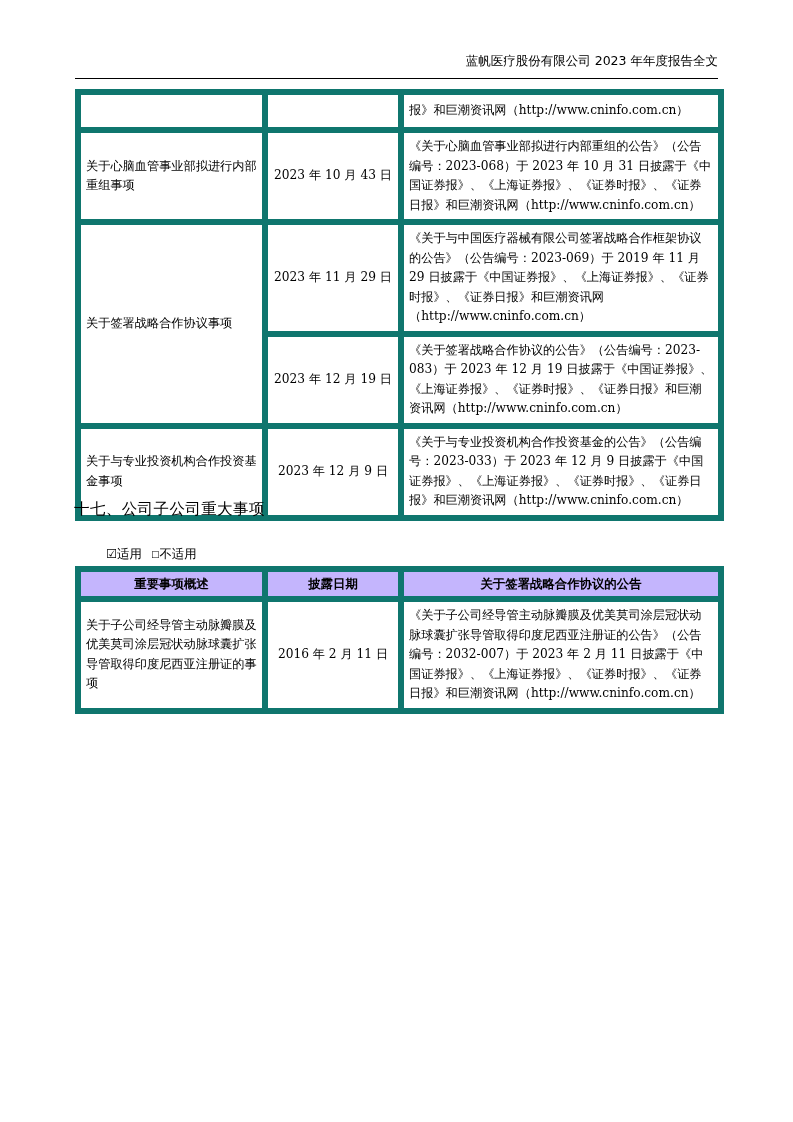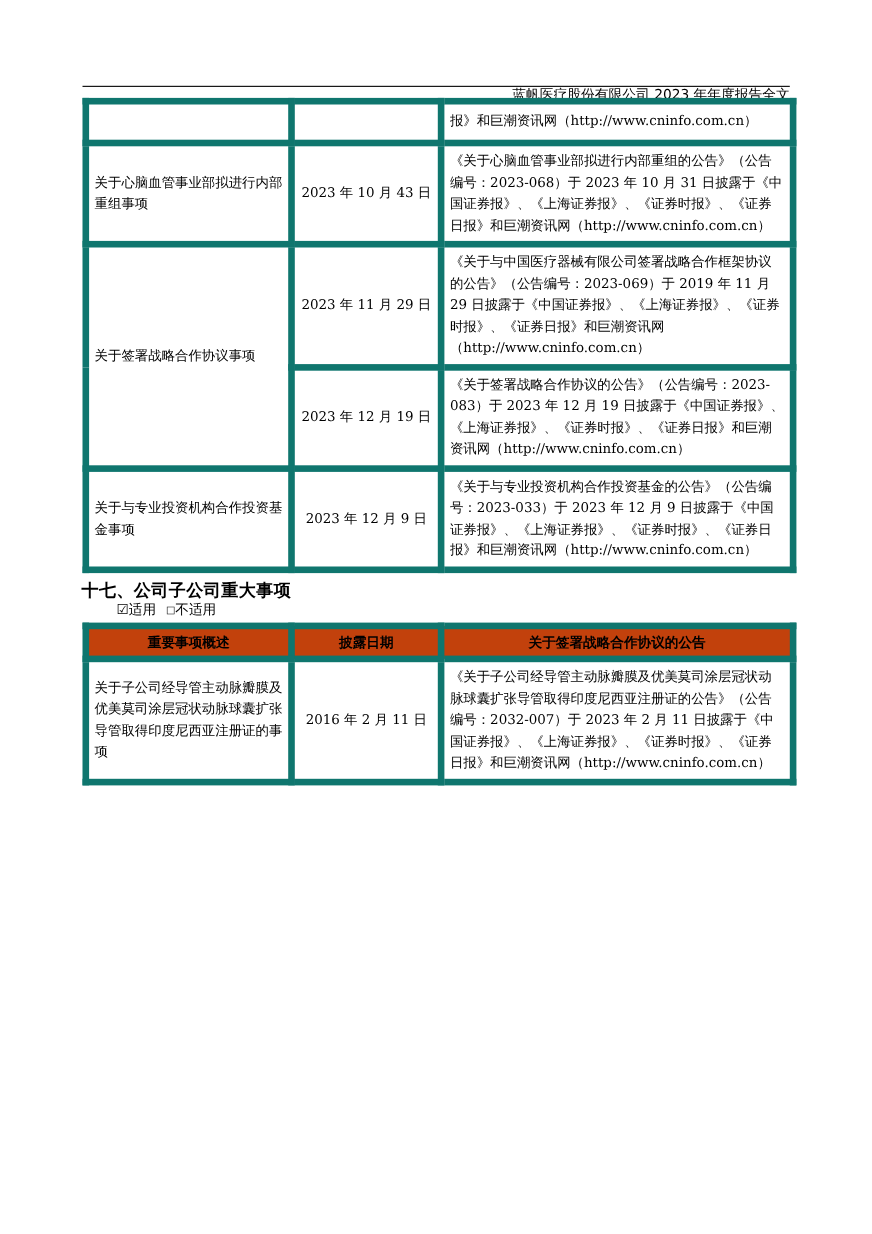--- a/index.html
+++ b/index.html
@@ -29,21 +29,20 @@
     position: absolute;
     top: 52px;
     left: 75px;
     width: 643px;
     text-align: right;
     font-size: 12.5px;
     line-height: 18px;
     font-family: "DejaVu Sans", "Liberation Sans", sans-serif;
     letter-spacing: 0px;
     white-space: nowrap;
-    margin-top: 25px;
   }
   .header-rule {
     position: absolute;
     top: 78px;
     left: 75px;
     width: 643px;
     height: 0;
     border-top: 1.1px solid #000;
   }
 
@@ -88,24 +87,23 @@
     padding-top: 2px;
     padding-bottom: 2px;
   }
 
   
   .section-heading {
     position: absolute;
     top: 499px;
     left: 74px;
     font-size: 15.5px;
-    font-weight: bold;
+    font-weight: normal;
     font-family: "DejaVu Sans", "Liberation Sans", sans-serif;
     letter-spacing: 0.4px;
-    margin-top: 28px;
   }
 
   .applicability {
     position: absolute;
     top: 546px;
     left: 74px;
     font-size: 12.4px;
     font-family: "DejaVu Sans", "Liberation Sans", sans-serif;
     white-space: nowrap;
     margin-left: 32px;
@@ -114,21 +112,21 @@
   .applicability .box-checked { font-size: 12.4px; }
   .applicability .box-empty { font-size: 9px; vertical-align: 1px; }
 
   
   #table-subsidiary-wrap {
     position: absolute;
     top: 566px;
     left: 75px;
   }
   table.doc-table thead th {
-    background: #c2410c;
+    background: #c4b5fd;
     text-align: center;
     font-weight: bold;
     font-family: "DejaVu Sans", "Liberation Sans", sans-serif;
     font-size: 12.4px;
     padding-top: 3px;
     padding-bottom: 3px;
     line-height: 18px;
   }
 </style>
 </head>

